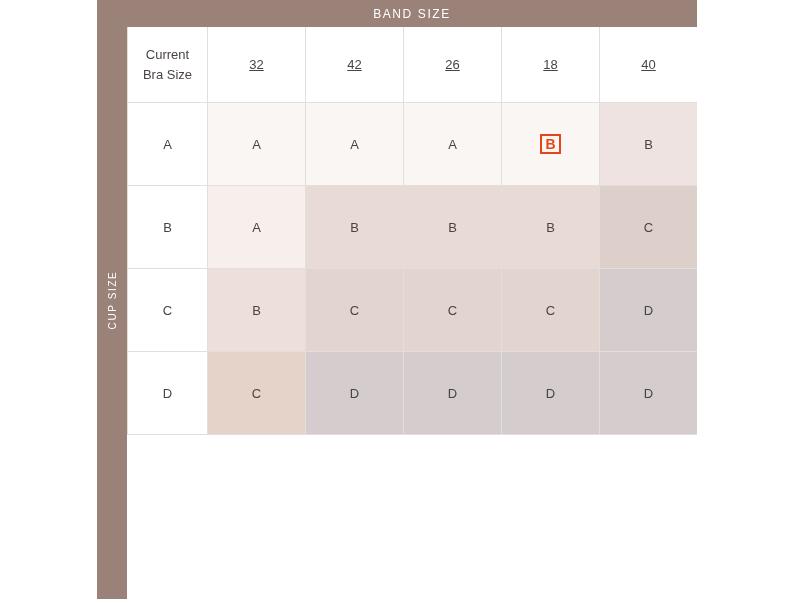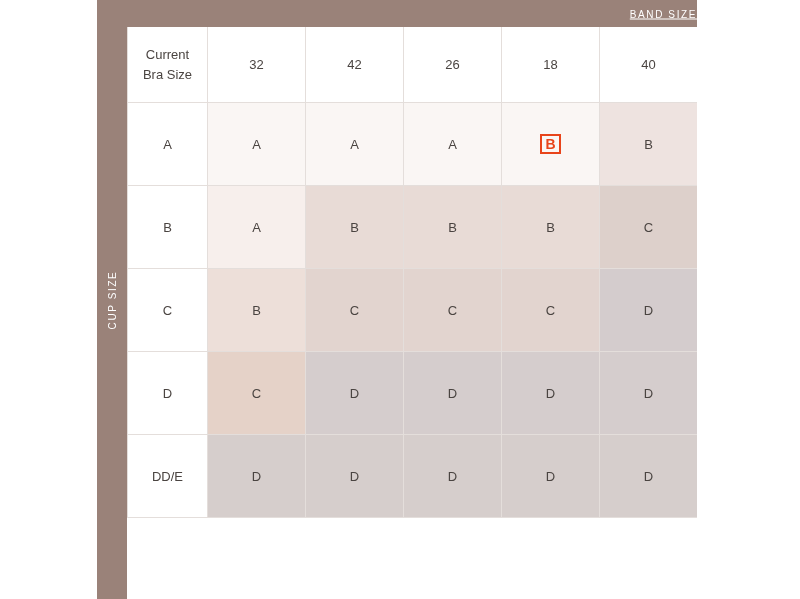--- a/index.html
+++ b/index.html
@@ -47,25 +47,24 @@
     width: 570px;
     height: 27px;
     background: #9a8279;
   }
   .top-band .htext {
     position: absolute;
     left: 0;
     right: 0;
     top: 50%;
     transform: translateY(-50%);
-    text-align: right;
+    text-align: center;
     color: #ffffff;
-    font-size: 10px;
+    font-size: 12px;
     letter-spacing: 1.6px;
-    text-decoration: underline;
   }
   
   .table-wrap {
     position: absolute;
     left: 127px;
     top: 27px;
     width: 570px;
     height: 572px;
     background: #ffffff;
     overflow: hidden;
@@ -98,20 +97,21 @@
     text-align: left;
     padding-left: 22px;
     line-height: 1.5;
     font-size: 13px;
     color: #4a4441;
     border-left: none;
   }
   td.band-head {
     font-size: 13px;
     color: #4a4441;
+    text-decoration: underline;
   }
   
   tr.body-row td {
     height: 82px;
   }
   td.cup-label {
     border-left: none;
     color: #4a4441;
     font-size: 13px;
   }
@@ -210,25 +210,17 @@
 
         <tr class="body-row">
           <td class="cup-label">D</td>
           <td class="cell" style="background:#e5d2c8">C</td>
           <td class="cell" style="background:#d5cdcd">D</td>
           <td class="cell" style="background:#d5cdcd">D</td>
           <td class="cell" style="background:#d5cdcd">D</td>
           <td class="cell last-col" style="background:#d5cdcd">D</td>
         </tr>
 
-        <tr class="body-row">
-          <td class="cup-label">DD/E</td>
-          <td class="cell" style="background:#d6cecc">D</td>
-          <td class="cell" style="background:#d6cecc">D</td>
-          <td class="cell" style="background:#d6cecc">D</td>
-          <td class="cell" style="background:#d6cecc">D</td>
-          <td class="cell last-col" style="background:#d6cecc">D</td>
-        </tr>
 
       </tbody>
     </table>
   </div>
 </div>
 
 </body></html>

